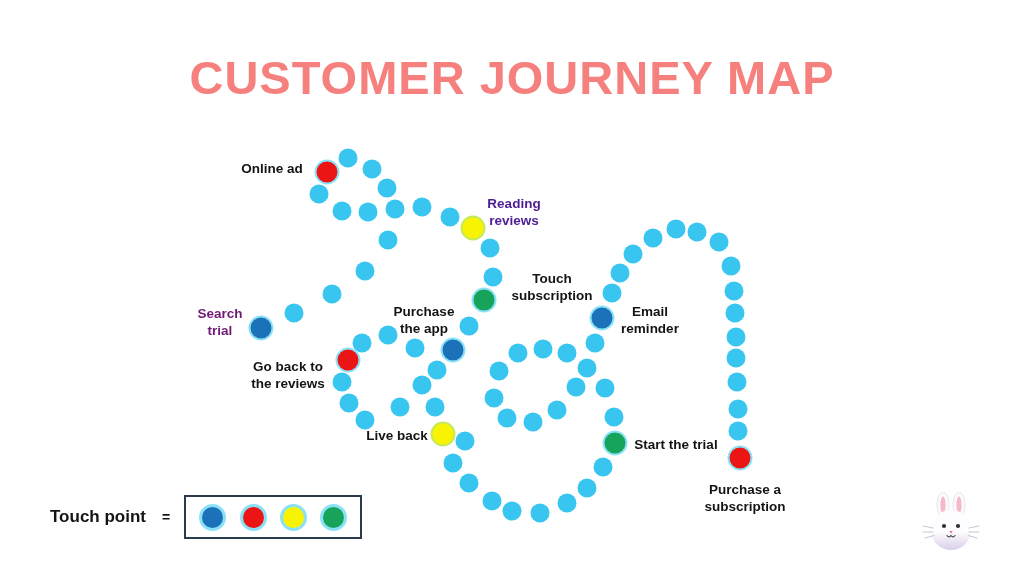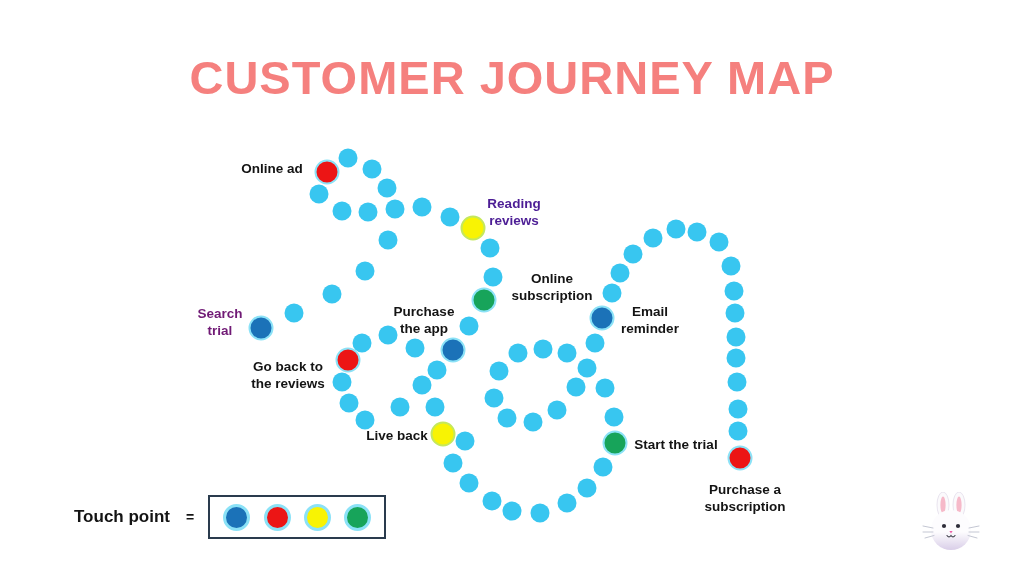--- a/index.html
+++ b/index.html
@@ -18,21 +18,21 @@
   }
   .tdot{
     position:absolute;width:21px;height:21px;border-radius:50%;
     border-style:solid;border-width:2px;transform:translate(-50%,-50%);z-index:2;
   }
   .mlabel{
     position:absolute;transform:translate(-50%,-50%);z-index:3;
     font-size:13.5px;font-weight:800;line-height:17px;text-align:center;white-space:nowrap;
   }
   .legend{
-    position:absolute;left:50px;top:494px;height:46px;display:flex;align-items:center;z-index:4;margin-left:24px;
+    position:absolute;left:50px;top:494px;height:46px;display:flex;align-items:center;z-index:4;
   }
   .legend-label{font-size:17px;font-weight:800;}
   .legend-eq{font-size:14px;font-weight:800;margin:0 14px 0 16px;}
   .legend-box{
     width:174px;height:40px;border:2px solid #2A3B4D;background:#ffffff;
     display:flex;align-items:center;justify-content:space-evenly;
   }
   .ldot{width:21px;height:21px;border-radius:50%;border:3px solid #8BE2F7;}
   .bunny{position:absolute;left:919px;top:492px;z-index:4;}
 </style>
@@ -122,21 +122,21 @@
       </div>
       <div class="mlabel" style="left: 514px; top: 212px; color: #4c1d95;">
         <div>Reading</div>
         <div>reviews</div>
       </div>
       <div class="mlabel" style="left: 220px; top: 322px; color: #701a75;">
         <div>Search</div>
         <div>trial</div>
       </div>
       <div class="mlabel" style="left: 552px; top: 287px; color: rgb(20, 20, 20);">
-        <div>Online</div>
+        <div>Touch</div>
         <div>subscription</div>
       </div>
       <div class="mlabel" style="left: 424px; top: 320px; color: rgb(20, 20, 20);">
         <div>Purchase</div>
         <div>the app</div>
       </div>
       <div class="mlabel" style="left: 288px; top: 375px; color: rgb(20, 20, 20);">
         <div>Go back to</div>
         <div>the reviews</div>
       </div>

